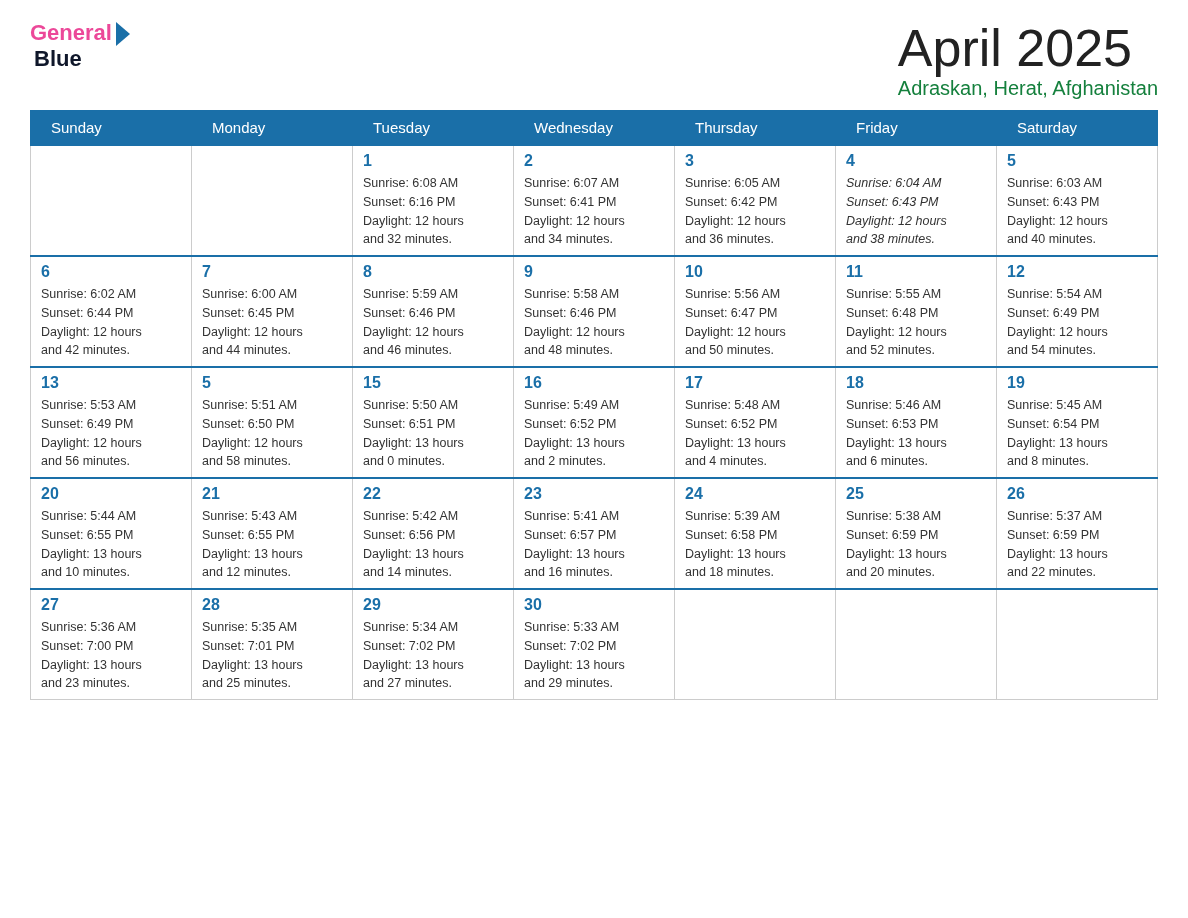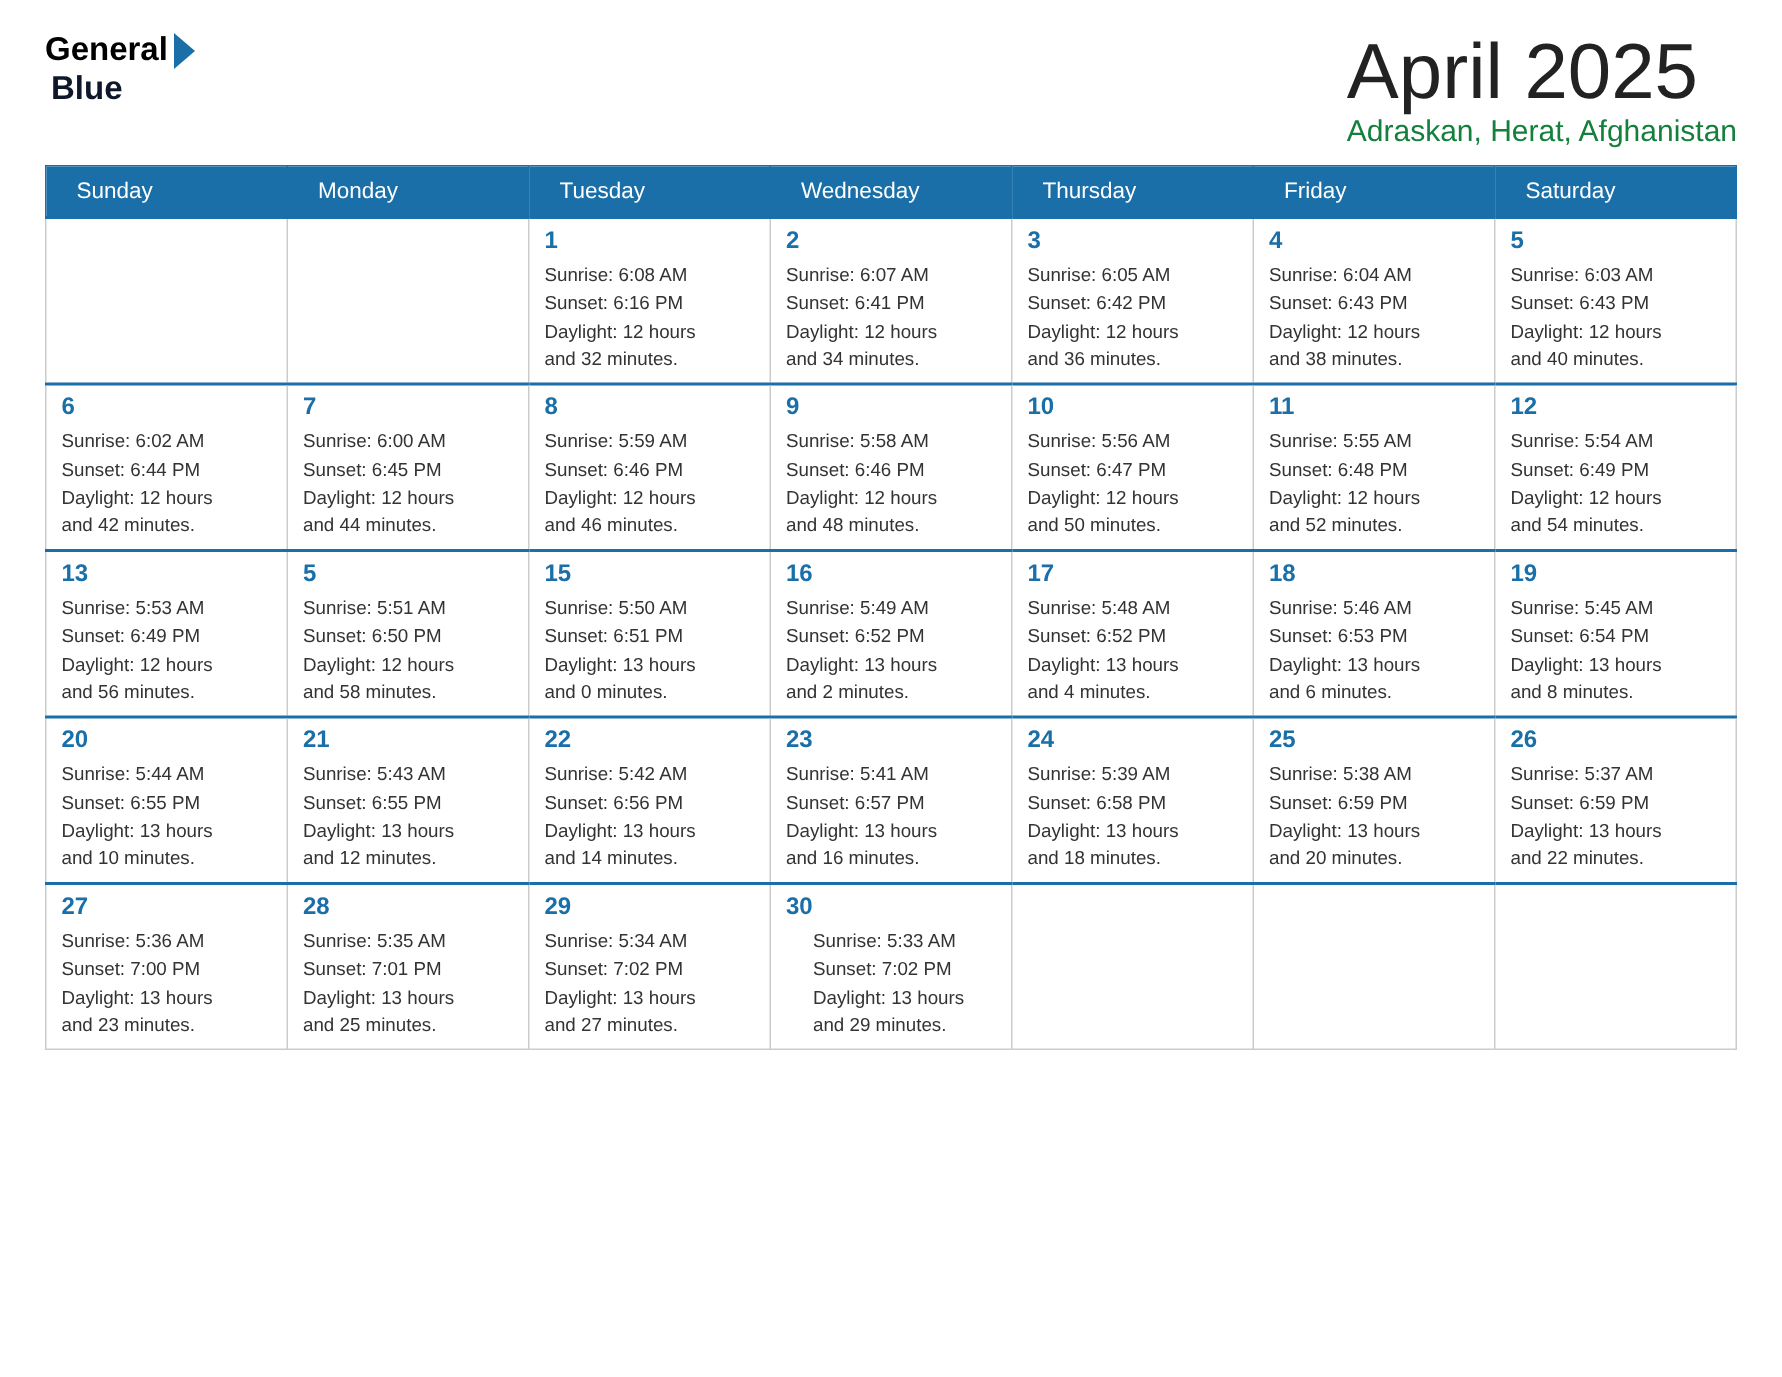--- a/index.html
+++ b/index.html
@@ -13,21 +13,21 @@
     }
     .header {
       display: flex;
       justify-content: space-between;
       align-items: flex-start;
       margin-bottom: 10px;
     }
     .logo-text-general {
       font-size: 22px;
       font-weight: bold;
-      color: #000000;
+      color: #ec4899;
     }
     .logo-arrow {
       width: 0;
       height: 0;
       border-left: 14px solid #1a6fa8;
       border-top: 12px solid transparent;
       border-bottom: 12px solid transparent;
       margin-left: 4px;
       margin-top: 2px;
     }
@@ -151,21 +151,21 @@
         </td>
         <td>
           <span class="day-number">3</span>
           <div class="day-info" style="white-space: pre-line;">Sunrise: 6:05 AM
 Sunset: 6:42 PM
 Daylight: 12 hours
 and 36 minutes.</div>
         </td>
         <td>
           <span class="day-number">4</span>
-          <div class="day-info" style="white-space: pre-line;">Sunrise: 6:04 AM
+          <div class="day-info" style="white-space: pre-line; font-style: italic;">Sunrise: 6:04 AM
 Sunset: 6:43 PM
 Daylight: 12 hours
 and 38 minutes.</div>
         </td>
         <td>
           <span class="day-number">5</span>
           <div class="day-info" style="white-space: pre-line;">Sunrise: 6:03 AM
 Sunset: 6:43 PM
 Daylight: 12 hours
 and 40 minutes.</div>
@@ -341,21 +341,21 @@
         </td>
         <td>
           <span class="day-number">29</span>
           <div class="day-info" style="white-space: pre-line;">Sunrise: 5:34 AM
 Sunset: 7:02 PM
 Daylight: 13 hours
 and 27 minutes.</div>
         </td>
         <td>
           <span class="day-number">30</span>
-          <div class="day-info" style="white-space: pre-line; margin-left: 18px;">Sunrise: 5:33 AM
+          <div class="day-info" style="white-space: pre-line;">Sunrise: 5:33 AM
 Sunset: 7:02 PM
 Daylight: 13 hours
 and 29 minutes.</div>
         </td>
         <td class="empty"></td>
         <td class="empty"></td>
         <td class="empty"></td>
       </tr>
     </tbody>
 </table>

